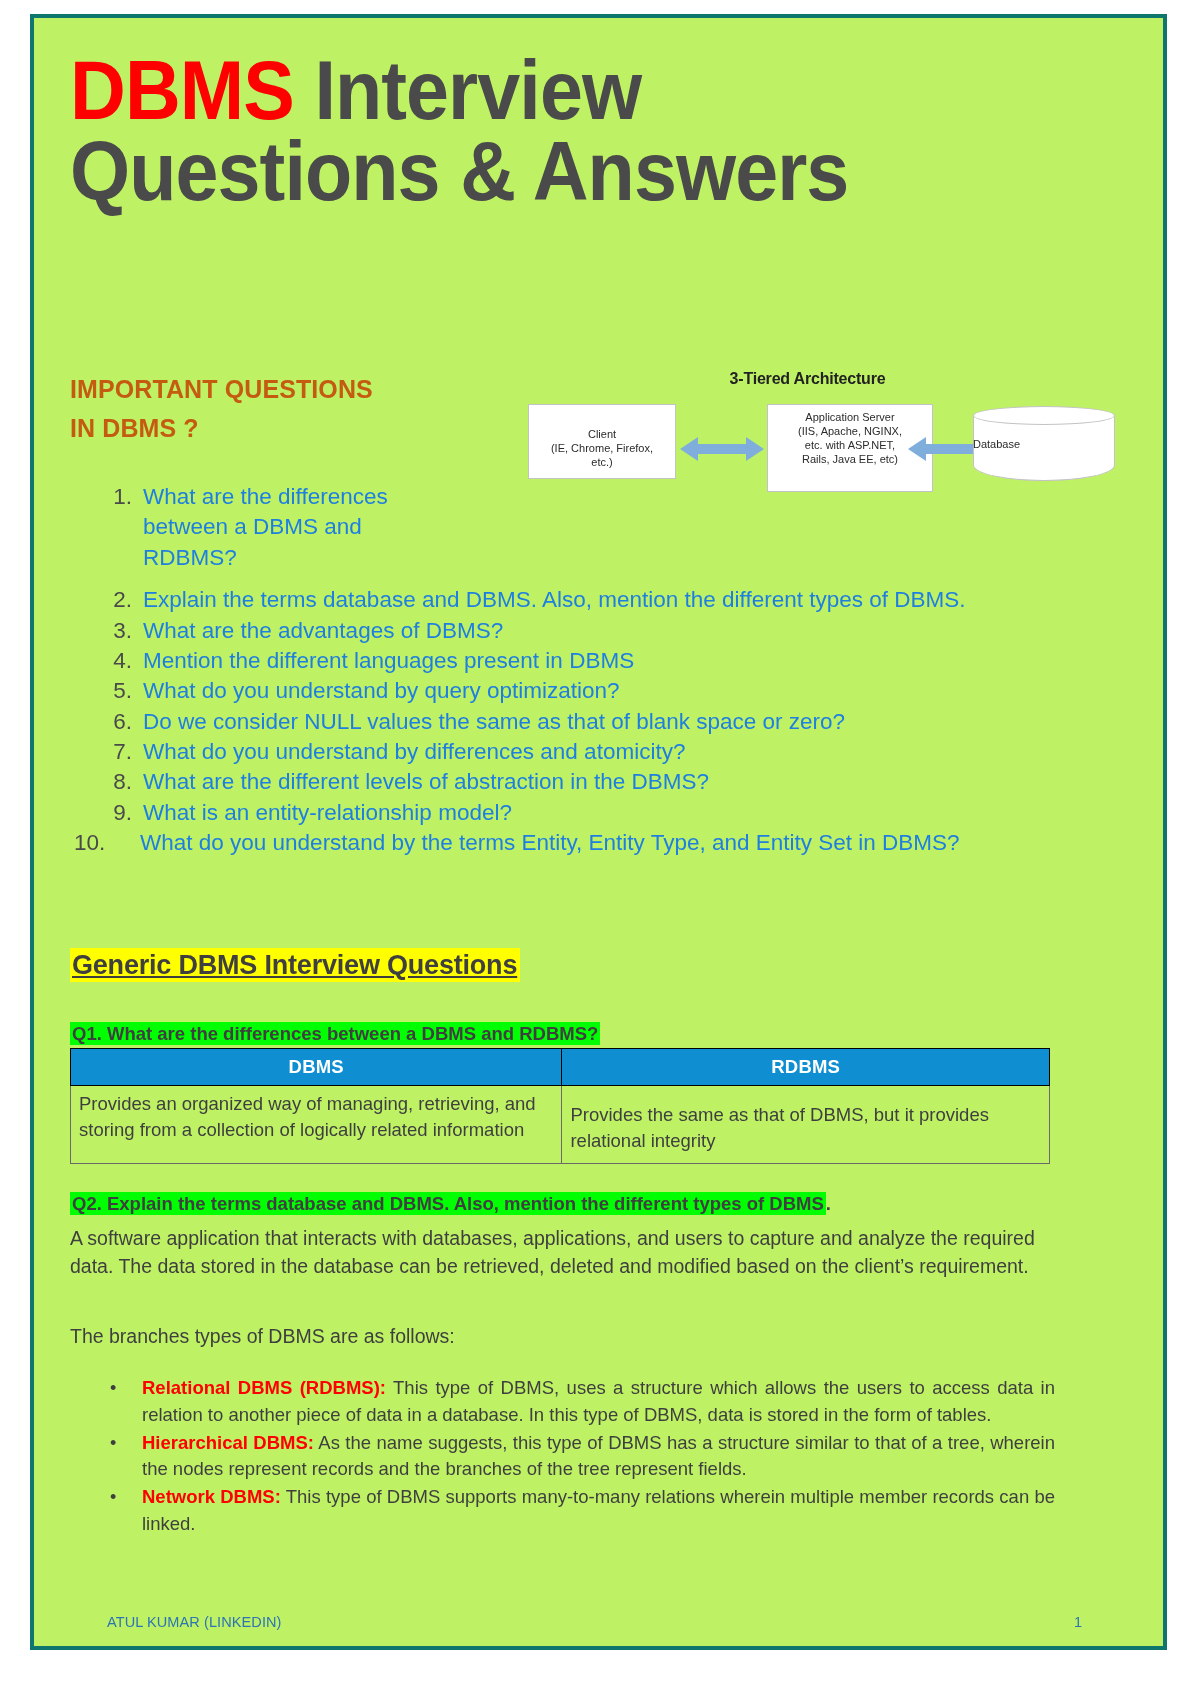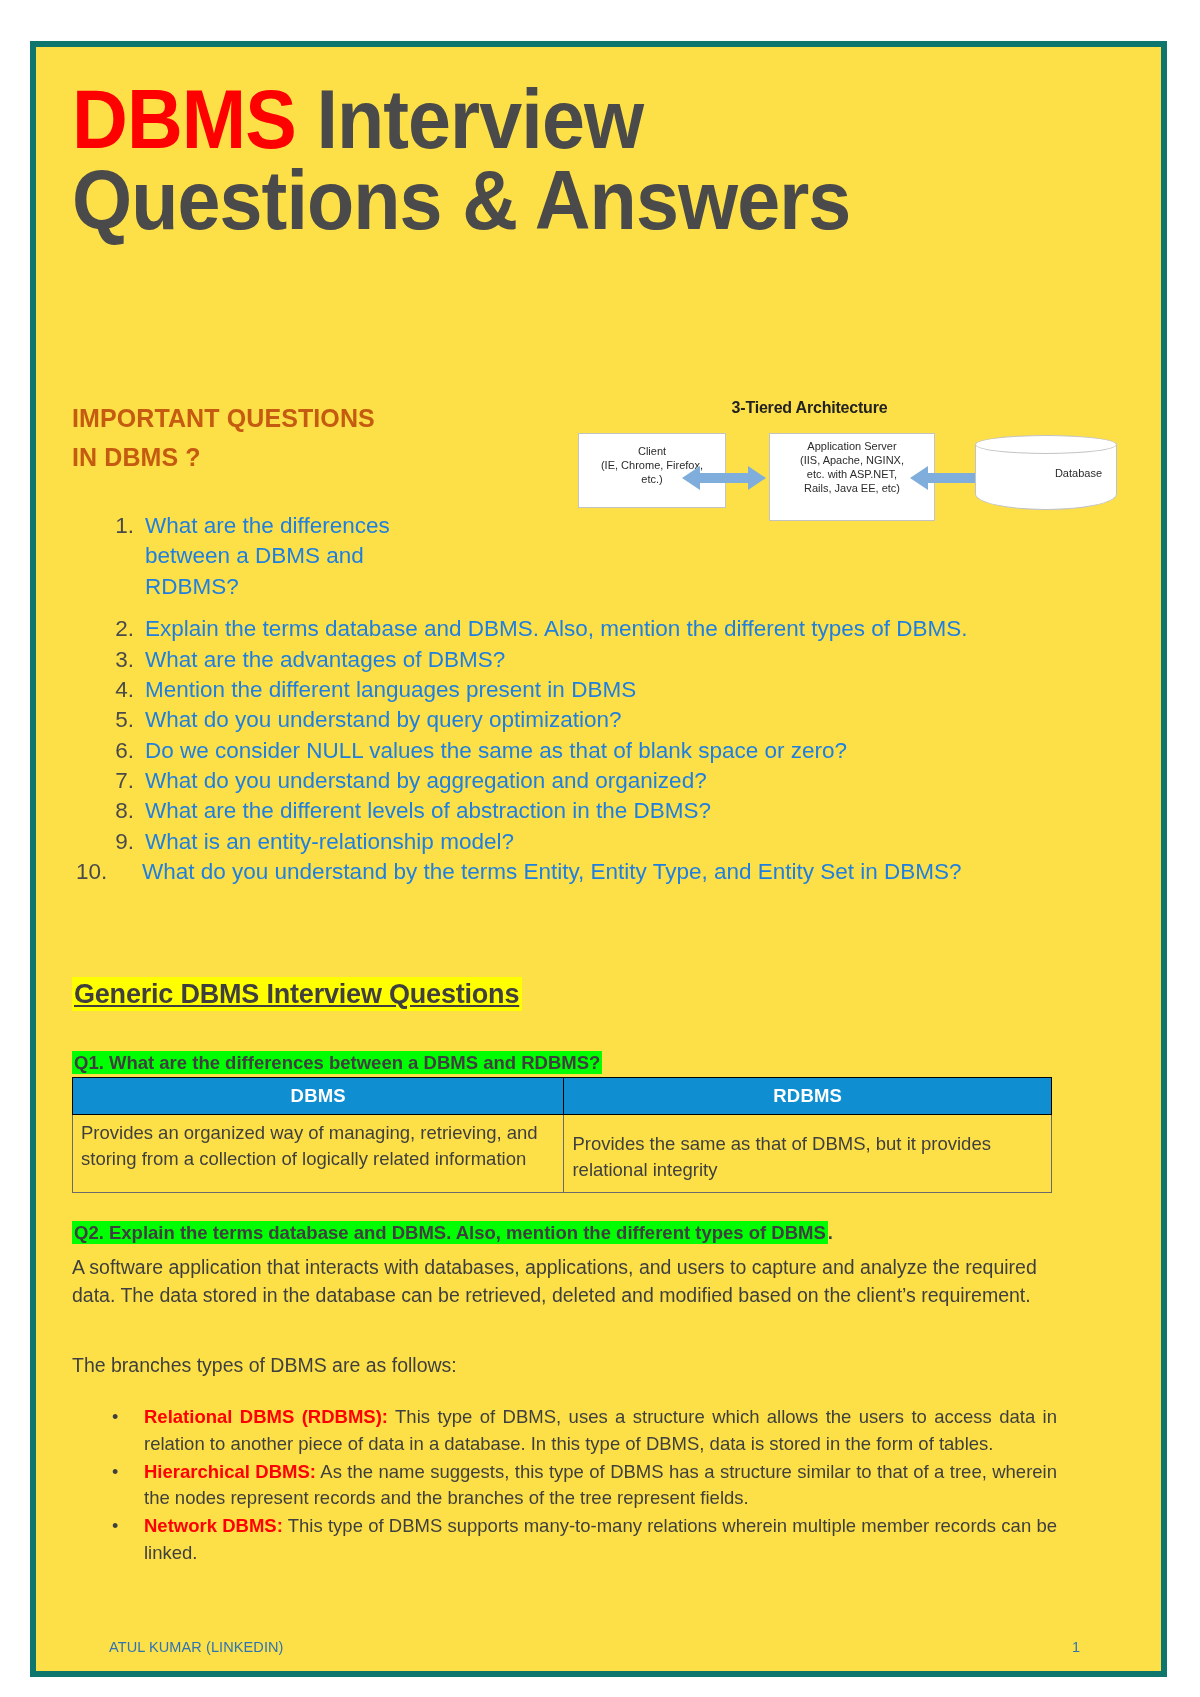--- a/index.html
+++ b/index.html
@@ -12,26 +12,26 @@
     height: 1697px;
     font-family: "Liberation Sans", sans-serif;
     color: #3f3f3f;
     overflow: hidden;
   }
 
   
   .page {
     position: absolute;
     left: 30px;
-    top: 41px;
+    top: 14px;
     width: 1137px;
     height: 1636px;
-    border: 6px solid #0f766e;
+    border: 4px solid #0f766e;
     box-sizing: border-box;
-    background: #fde047;
+    background: #bef264;
   }
   .page-inner {
     position: absolute;
     left: 36px;
     top: 32px;
     right: 36px;
     bottom: 0;
   }
 
   
@@ -91,21 +91,21 @@
     border: 1px solid #c3c3c3;
     background: #ffffff;
     font-size: 11px;
     line-height: 1.28;
     color: #2b2b2b;
     text-align: center;
     box-sizing: border-box;
     padding: 4px 5px;
     font-stretch: condensed;
   }
-  .dbox-client { left: 33px;  top: 0;   width: 148px; height: 75px; padding-top: 10px; margin-left: 48px; }
+  .dbox-client { left: 33px;  top: 0;   width: 148px; height: 75px; padding-top: 22px; }
   .dbox-app    { left: 272px; top: 0;   width: 166px; height: 88px; padding-top: 5px; }
   .cyl {
     position: absolute;
     left: 478px;
     top: 2px;
     width: 142px;
     height: 84px;
   }
   .cyl-body {
     position: absolute;
@@ -124,21 +124,21 @@
     width: 142px; height: 19px;
     border: 1px solid #c3c3c3;
     border-radius: 50%;
     box-sizing: border-box;
     background: #fff;
   }
   .cyl-label {
     position: absolute;
     left: 0; top: 32px;
     width: 127px;
-    text-align: right;
+    text-align: left;
     font-size: 11px;
     color: #2b2b2b;
     font-stretch: condensed;
   }
   .arrow {
     position: absolute;
     top: 32px;
     width: 84px;
     height: 26px;
   }
@@ -366,21 +366,21 @@
       <div class="qitem">
         <span class="qnum">5.</span>
         <span class="qtext">What do you understand by query optimization?</span>
       </div>
       <div class="qitem">
         <span class="qnum">6.</span>
         <span class="qtext">Do we consider NULL values the same as that of blank space or zero?</span>
       </div>
       <div class="qitem">
         <span class="qnum">7.</span>
-        <span class="qtext">What do you understand by aggregation and organized?</span>
+        <span class="qtext">What do you understand by differences and atomicity?</span>
       </div>
       <div class="qitem">
         <span class="qnum">8.</span>
         <span class="qtext">What are the different levels of abstraction in the DBMS?</span>
       </div>
       <div class="qitem">
         <span class="qnum">9.</span>
         <span class="qtext">What is an entity-relationship model?</span>
       </div>
       <div class="qitem tight">

